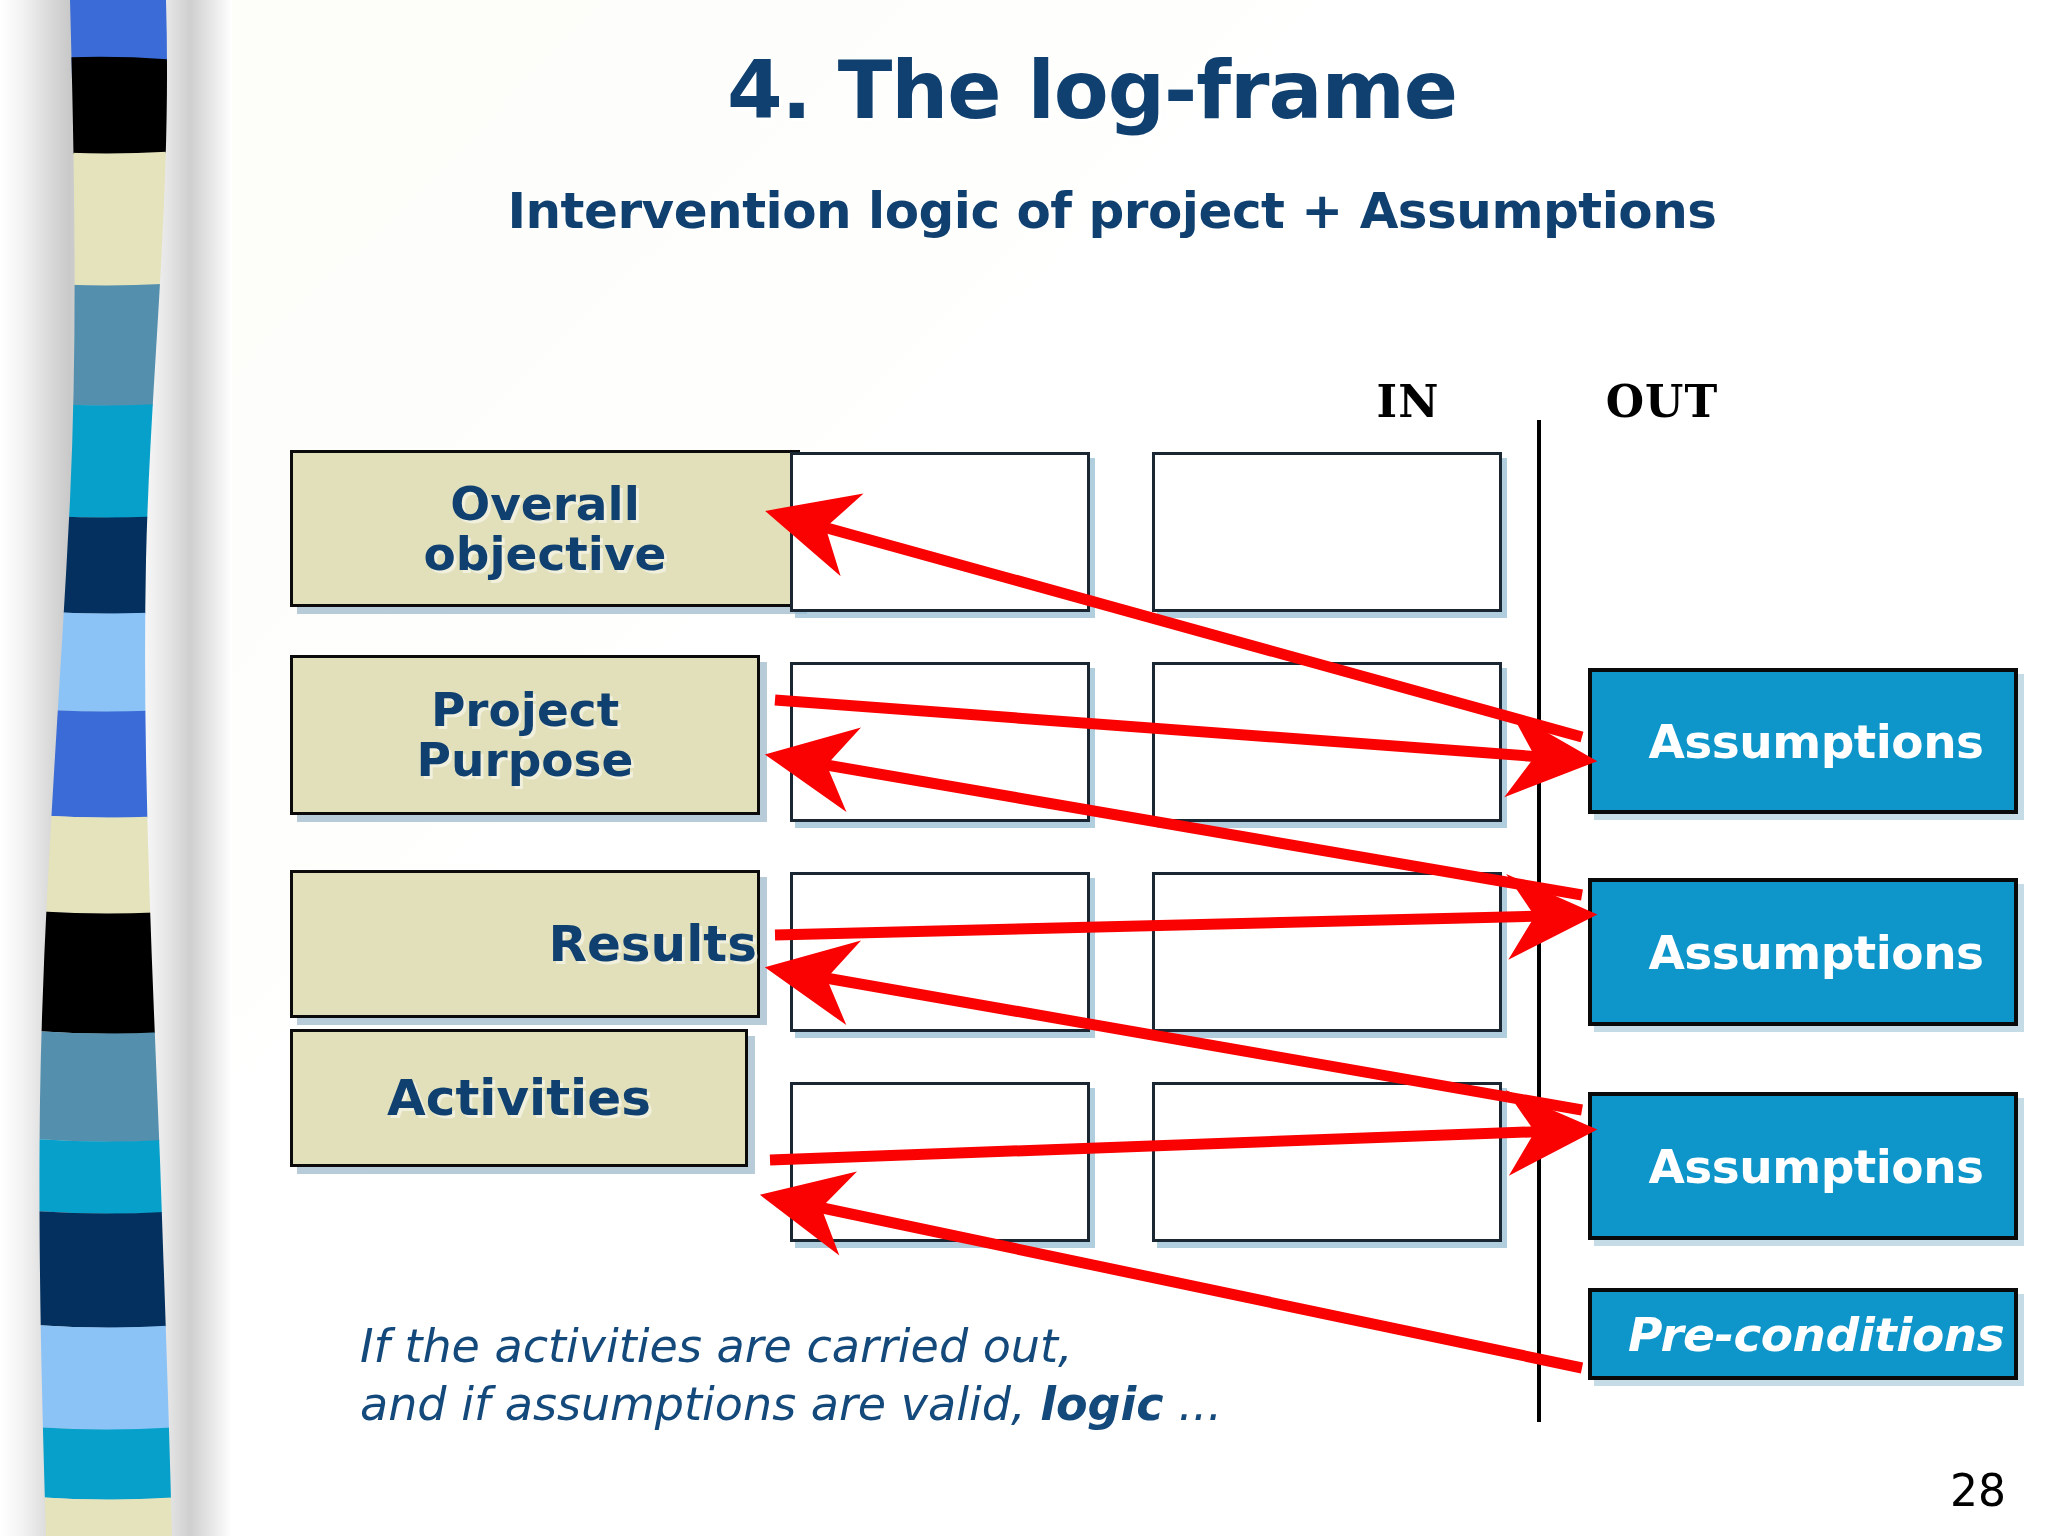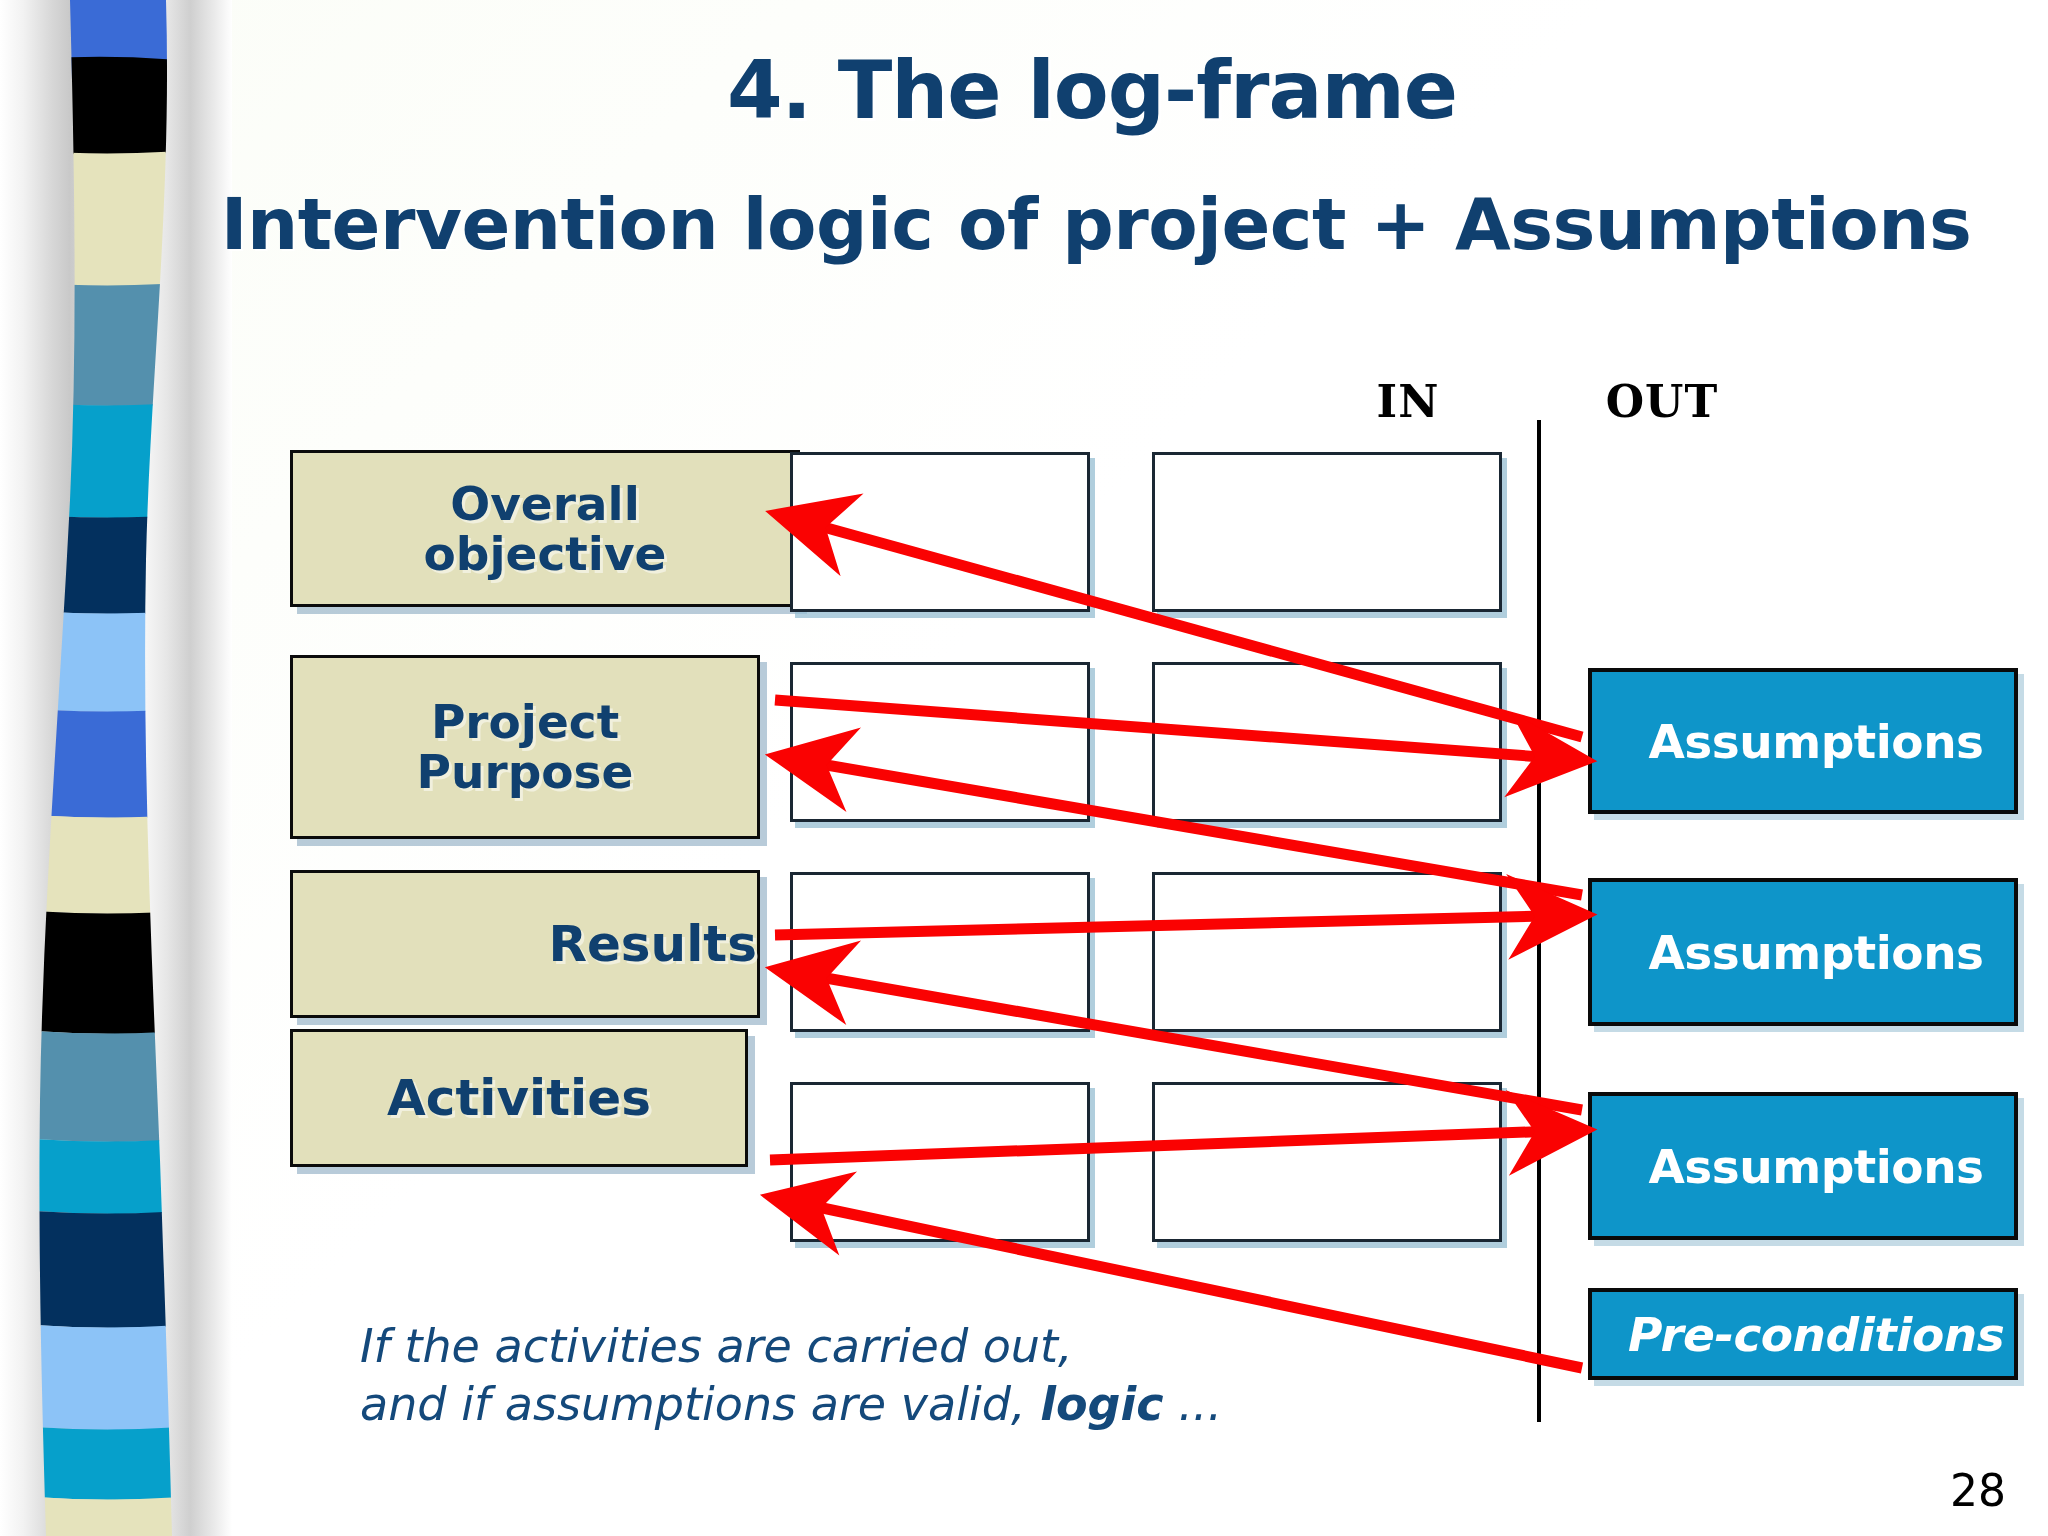--- a/index.html
+++ b/index.html
@@ -44,28 +44,28 @@
     text-align: center;
     color: #10406f;
     font-family: "DejaVu Sans", sans-serif;
     font-weight: bold;
     font-size: 80px;
     letter-spacing: -1px;
     text-shadow: 3px 3px 0 rgba(255,255,255,0.85);
   }
   .slide-subtitle {
     position: absolute;
-    left: 216px;
+    left: 232px;
     top: 182px;
     width: 1760px;
     text-align: center;
     color: #10406f;
     font-family: "DejaVu Sans", sans-serif;
     font-weight: bold;
-    font-size: 72px;
+    font-size: 50px;
     letter-spacing: -0.5px;
     text-shadow: 2px 2px 0 rgba(255,255,255,0.8);
   }
 
   
   .inout-label {
     position: absolute;
     font-family: "DejaVu Serif", serif;
     font-weight: bold;
     font-size: 44px;
@@ -221,21 +221,21 @@
 
   <div class="beige-box" style="left:290px; top:450px; width:510px; height:157px;">
     <span>
       <span>Overall</span><br>
       <span>objective</span>
     </span>
   </div>
   <div class="white-box" style="left:790px; top:452px; width:300px; height:160px;"></div>
   <div class="white-box" style="left:1152px; top:452px; width:350px; height:160px;"></div>
 
-  <div class="beige-box" style="left:290px; top:655px; width:470px; height:184px;">
+  <div class="beige-box" style="left:290px; top:655px; width:470px; height:160px;">
     <span>
       <span>Project</span><br>
       <span>Purpose</span>
     </span>
   </div>
   <div class="white-box" style="left:790px; top:662px; width:300px; height:160px;"></div>
   <div class="white-box" style="left:1152px; top:662px; width:350px; height:160px;"></div>
   <div class="cyan-box" style="left:1588px; top:668px; width:430px; height:146px;">
     <span>Assumptions</span>
   </div>

